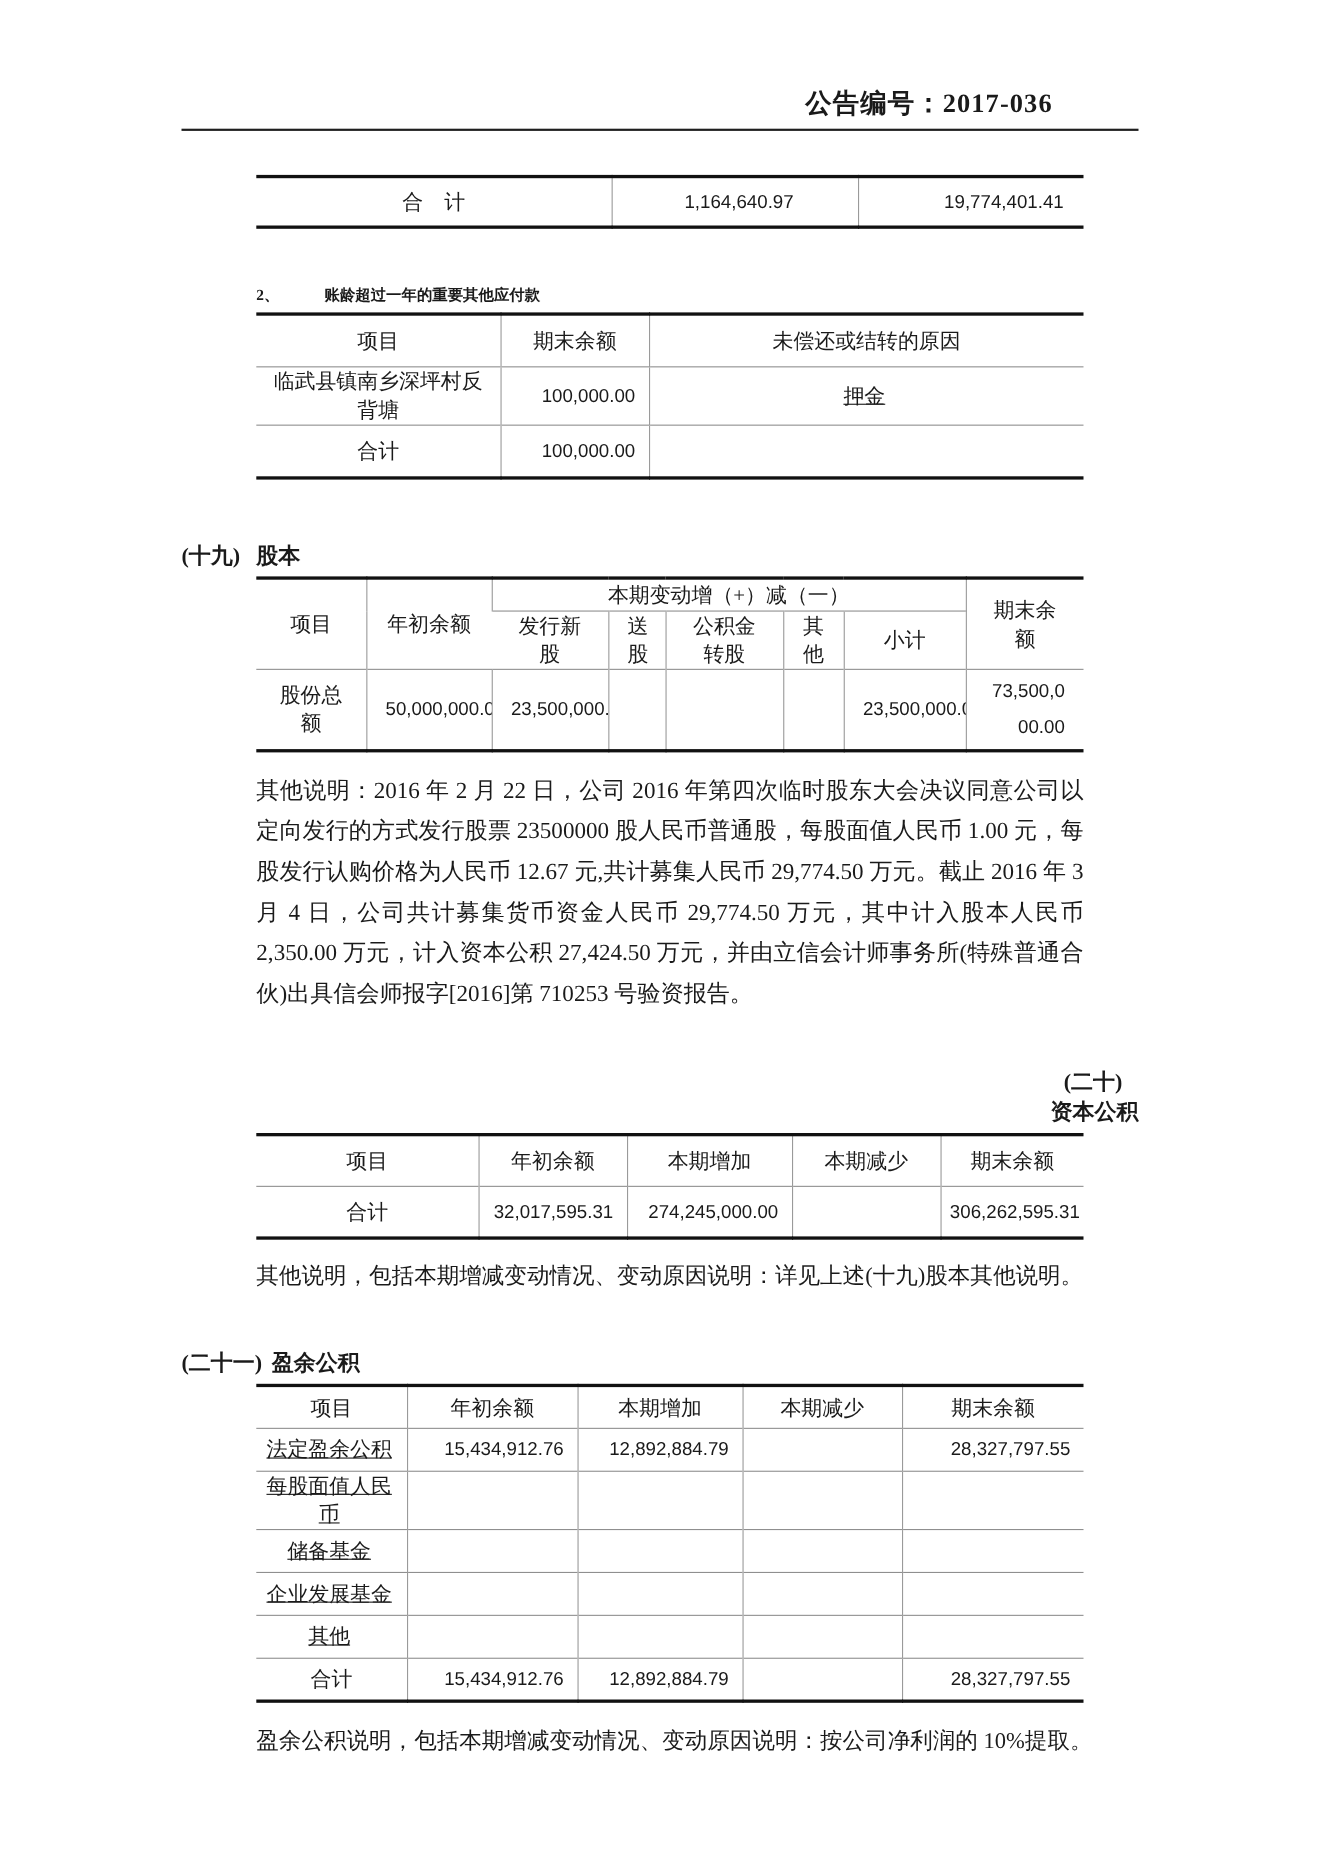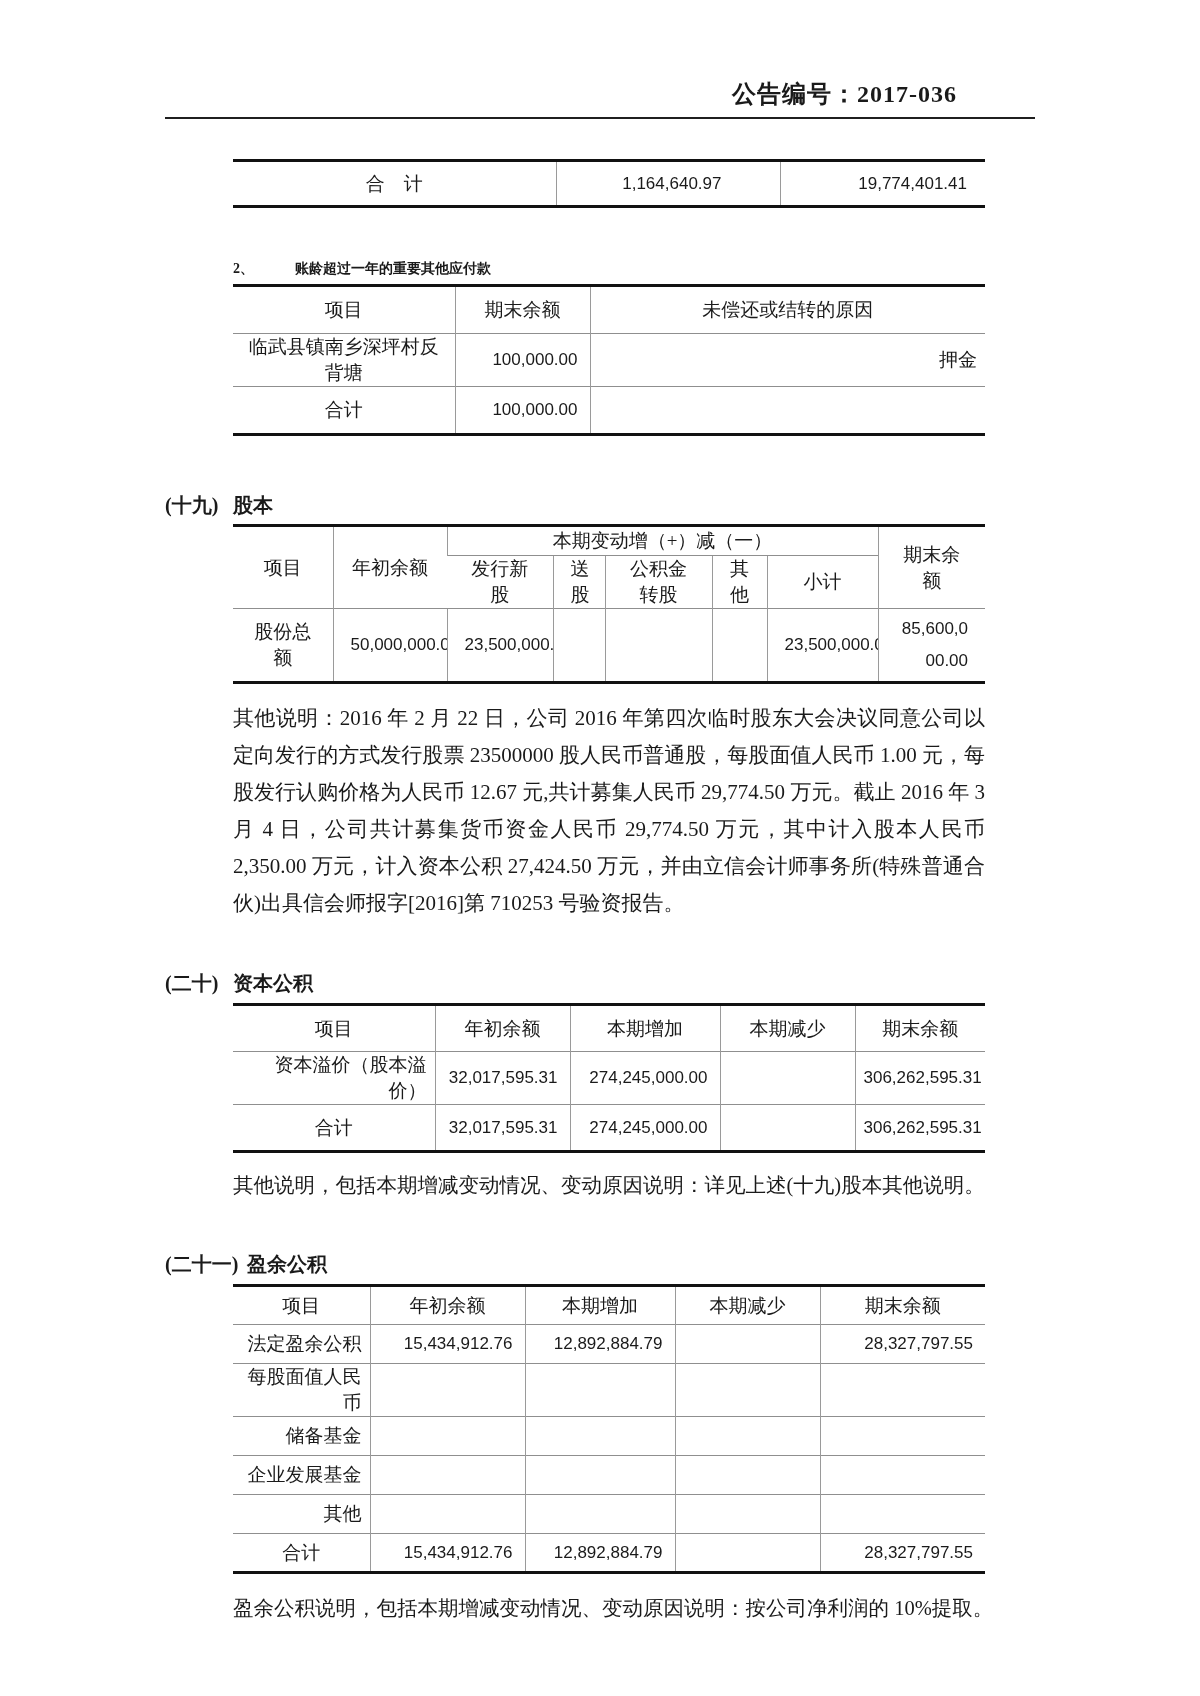--- a/index.html
+++ b/index.html
@@ -17,21 +17,21 @@
 
   
   table { border-collapse:collapse; table-layout:fixed; margin-left:68px; width:752px;margin-top:40px; }
   table.fin { border-top:3px solid #111; border-bottom:3px solid #111; }
   td { font-size:19px; vertical-align:middle; padding:0 8px; overflow:hidden; }
   td + td { border-left:1px solid #9a9a9a; }
   tr + tr td { border-top:1px solid #8f8f8f; }
   .num { font-family:"Liberation Sans","DejaVu Sans",sans-serif; font-size:17px; }
   .c { text-align:center; }
   .r { text-align:right; padding-right:12px; }
-  .l { text-align:right; padding-left:4px; }
+  .l { text-align:center; padding-left:4px;text-decoration:underline; }
 
   
   .tableA td { height:46px; }
   .tableA .pad-big { padding-right:58px; }
   .tableA .pad-mid { padding-right:18px; }
 
   
   .sec-num-heading { margin:52px 0 0 68px; font-size:14px; font-weight:bold; }
   .sec-num-heading .sec-no { display:inline-block; width:62px; }
   .sec-heading { margin-top:56px; display:flex; align-items:flex-end; font-size:20px; font-weight:bold; }
@@ -145,28 +145,28 @@
       <td class="c">小计</td>
     </tr>
     <tr class="data">
       <td class="c">股份总额</td>
       <td class="num rnum">50,000,000.00</td>
       <td class="num rnum">23,500,000.00</td>
       <td class="num rnum"></td>
       <td class="num rnum"></td>
       <td class="num rnum"></td>
       <td class="num rnum">23,500,000.00</td>
-      <td class="num endbal-wrap">85,600,000.00</td>
+      <td class="num endbal-wrap">73,500,000.00</td>
     </tr>
   </tbody>
     </table>
 
   <p class="note-par">其他说明：2016 年 2 月 22 日，公司 2016 年第四次临时股东大会决议同意公司以定向发行的方式发行股票 23500000 股人民币普通股，每股面值人民币 1.00 元，每股发行认购价格为人民币 12.67 元,共计募集人民币 29,774.50 万元。截止 2016 年 3 月 4 日，公司共计募集货币资金人民币 29,774.50 万元，其中计入股本人民币 2,350.00 万元，计入资本公积 27,424.50 万元，并由立信会计师事务所(特殊普通合伙)出具信会师报字[2016]第 710253 号验资报告。</p>
 
-  <div class="sec-heading" style="margin-top:48px;">
+  <div class="sec-heading" style="margin-top:48px;flex-direction:column;">
     <span class="paren">(二十)</span>
     <span class="title">资本公积</span>
   </div>
 
   <table class="fin tableD">
     <colgroup>
         <col style="width:202px">
         <col style="width:135px">
         <col style="width:150px">
         <col style="width:135px">
@@ -174,27 +174,20 @@
       </colgroup>
     <tbody>
         <tr>
       <td class="c">项目</td>
       <td class="c">年初余额</td>
       <td class="c">本期增加</td>
       <td class="c">本期减少</td>
       <td class="c">期末余额</td>
     </tr>
     <tr>
-      <td class="l">资本溢价（股本溢价）</td>
-      <td class="num r">32,017,595.31</td>
-      <td class="num r">274,245,000.00</td>
-      <td class="num r"></td>
-      <td class="num r">306,262,595.31</td>
-    </tr>
-    <tr>
       <td class="c">合计</td>
       <td class="num r">32,017,595.31</td>
       <td class="num r">274,245,000.00</td>
       <td class="num r"></td>
       <td class="num r">306,262,595.31</td>
     </tr>
   </tbody>
     </table>
 
   <p class="note-line">其他说明，包括本期增减变动情况、变动原因说明：详见上述(十九)股本其他说明。</p>

